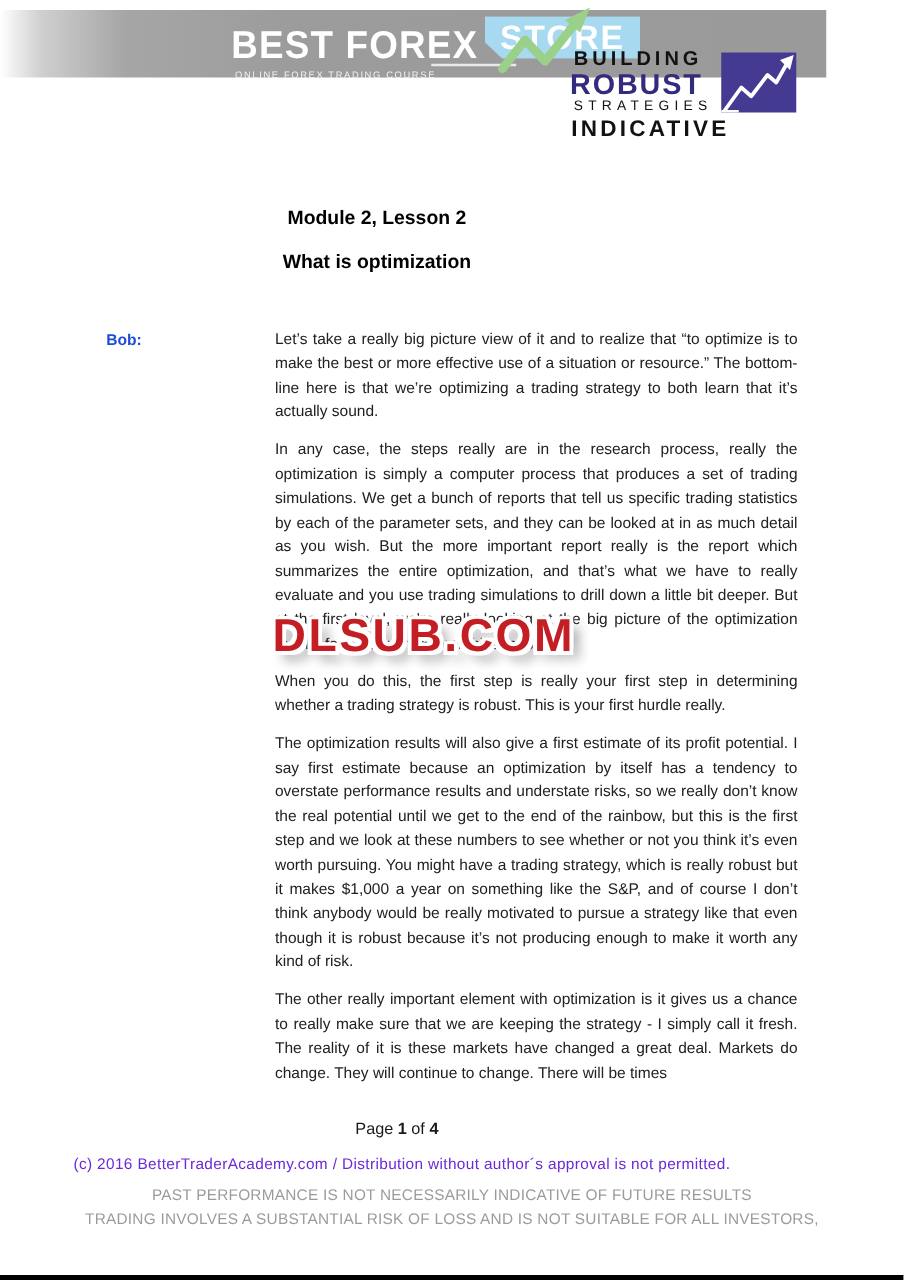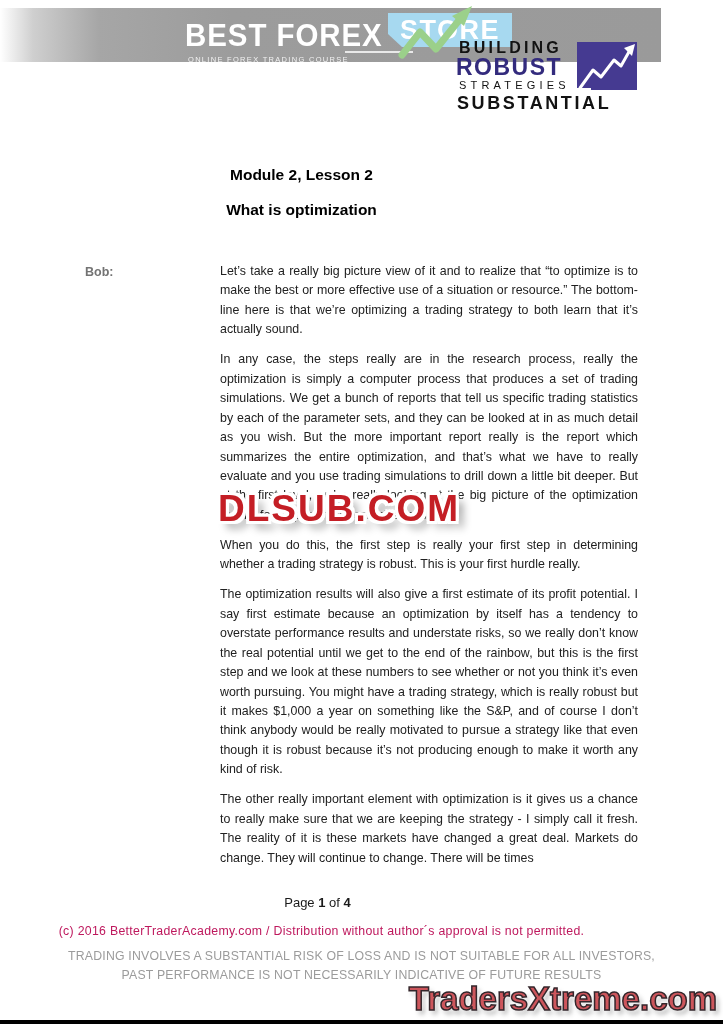--- a/index.html
+++ b/index.html
@@ -56,21 +56,21 @@
 
   
   .title{ position:absolute; left:0; width:603px; text-align:center;
     font-weight:bold; color:#000; font-size:15.5px; }
   .title-1{ top:166px; }
   .title-2{ top:201px; }
 
   
   .speaker{
     position:absolute; left:85px; top:265px;
-    font-size:12.5px; font-weight:bold; color:#737373;
+    font-size:12.5px; font-weight:bold; color:#1d4ed8;
   }
   .transcript-body{
     position:absolute; left:220px; top:262px; width:418px;
     font-size:12.4px; line-height:19.45px; color:#212121; text-align:justify;
   }
   .transcript-body p{ margin:0 0 10.5px 0; }
 
   
   .dlsub{
     position:absolute; left:218px; top:488px; z-index:20;
@@ -89,21 +89,21 @@
   }
 
   
   .page-num{
     position:absolute; top:895px; left:0; width:635px; text-align:center;
     font-size:13px; color:#1a1a1a; white-space:pre;
   }
   .page-num .bold{ font-weight:bold; }
   .copyright{
     position:absolute; top:924px; left:0; width:643px; text-align:center;
-    font-size:12.3px; color:#be185d; letter-spacing:.3px;
+    font-size:12.3px; color:#6d28d9; letter-spacing:.3px;
   }
   .disclaimer{
     position:absolute; top:947px; left:0; width:723px; text-align:center;
     font-size:12.3px; line-height:18.5px; color:#9b9b9b; letter-spacing:.2px;
   }
   .bottom-bar{
     position:absolute; bottom:0; left:0; width:723px; height:4px; background:#000;
   }
 </style>
 </head>
@@ -120,21 +120,21 @@
     <span>STORE</span>
   </div>
   <svg class="arrow-svg" width="723" height="54">
     <polyline points="402,47 420,24 436,41 464,6" fill="none" stroke="#9bd08a" stroke-width="7" stroke-linecap="round" stroke-linejoin="round"></polyline>
     <polygon points="452,8 472,-2 464,18" fill="#9bd08a"></polygon>
   </svg>
 
   <div class="logo-line logo-building">BUILDING</div>
   <div class="logo-line logo-robust">ROBUST</div>
   <div class="logo-line logo-strategies">STRATEGIES</div>
-  <div class="logo-line logo-masterclass">SUBSTANTIAL</div>
+  <div class="logo-line logo-masterclass">INDICATIVE</div>
   <div class="logo-square">
     <svg width="60" height="48">
       <polyline points="3,46 16,28 24,35 37,18 44,24 53,8" fill="none" stroke="#ffffff" stroke-width="3" stroke-linejoin="round" stroke-linecap="round"></polyline>
       <polygon points="47,6 58,2 55,14" fill="#ffffff"></polygon>
       <line x1="0" y1="47" x2="14" y2="47" stroke="#ffffff" stroke-width="2"></line>
     </svg>
   </div>
 
   <div class="title title-1">Module 2, Lesson 2</div>
   <div class="title title-2">What is optimization</div>
@@ -146,19 +146,18 @@
     <p>When you do this, the first step is really your first step in determining whether a trading strategy is robust. This is your first hurdle really.</p>
     <p>The optimization results will also give a first estimate of its profit potential. I say first estimate because an optimization by itself has a tendency to overstate performance results and understate risks, so we really don’t know the real potential until we get to the end of the rainbow, but this is the first step and we look at these numbers to see whether or not you think it’s even worth pursuing. You might have a trading strategy, which is really robust but it makes $1,000 a year on something like the S&amp;P, and of course I don’t think anybody would be really motivated to pursue a strategy like that even though it is robust because it’s not producing enough to make it worth any kind of risk.</p>
     <p>The other really important element with optimization is it gives us a chance to really make sure that we are keeping the strategy - I simply call it fresh. The reality of it is these markets have changed a great deal. Markets do change. They will continue to change. There will be times</p>
   </div>
 
   <div class="dlsub">DLSUB.COM</div>
 
   <div class="page-num"><span>Page </span><span class="bold">1</span><span> of </span><span class="bold">4</span></div>
   <div class="copyright">(c) 2016 BetterTraderAcademy.com / Distribution without author´s approval is not permitted.</div>
   <div class="disclaimer">
+    <div>PAST PERFORMANCE IS NOT NECESSARILY INDICATIVE OF FUTURE RESULTS</div>
     <div>TRADING INVOLVES A SUBSTANTIAL RISK OF LOSS AND IS NOT SUITABLE FOR ALL INVESTORS,</div>
-    <div>PAST PERFORMANCE IS NOT NECESSARILY INDICATIVE OF FUTURE RESULTS</div>
   </div>
-  <div class="traders-xtreme">TradersXtreme.com</div>
   <div class="bottom-bar"></div>
 
 </div>
 
 </body></html>

